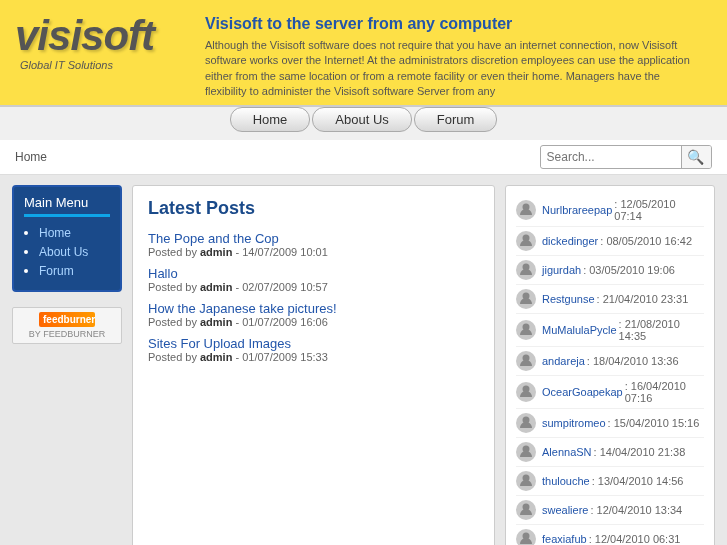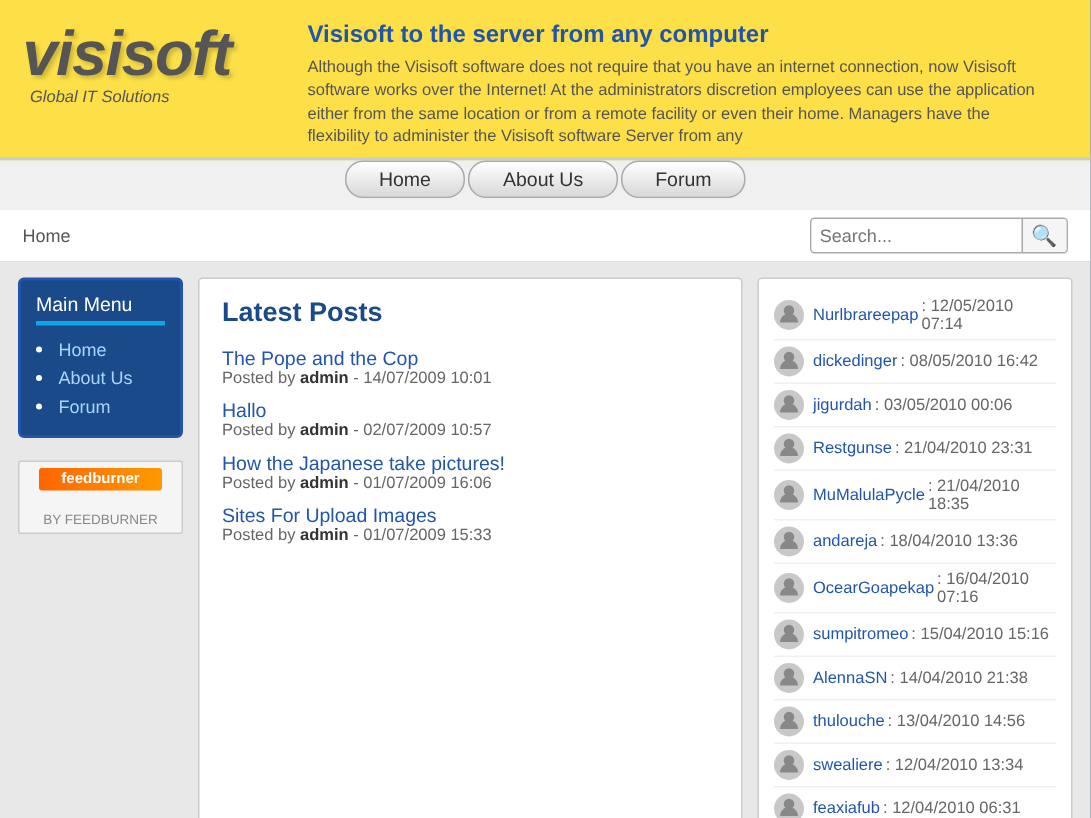--- a/index.html
+++ b/index.html
@@ -169,22 +169,22 @@
       border-radius: 2px;
     }
     .feedburner-logo {
       display: block;
       background: linear-gradient(to right, #ff6600, #ff9900);
       color: #fff;
       font-size: 10px;
       font-weight: bold;
       padding: 2px 4px;
       border-radius: 2px;
-      margin: 0 auto 14px auto;
-      width: 82px;
+      margin: 0 auto 2px auto;
+      width: 56px;
       text-align: center;
     }
 
     
     .posts-area {
       flex: 1;
       background: #fff;
       border: 1px solid #ccc;
       border-radius: 3px;
       padding: 12px 15px;
@@ -358,41 +358,41 @@
     <span class="user-date"> : 08/05/2010 16:42</span>
   </div>
         <div class="user-item">
     <div class="user-avatar">
       <svg viewBox="0 0 16 16" fill="#888">
               <circle cx="8" cy="5" r="3.5"></circle>
               <path d="M2 13c0-3.3 2.7-6 6-6s6 2.7 6 6"></path>
             </svg>
     </div>
     <span class="user-name">jigurdah</span>
-    <span class="user-date"> : 03/05/2010 00:06</span>
+    <span class="user-date"> : 03/05/2010 19:06</span>
   </div>
         <div class="user-item">
     <div class="user-avatar">
       <svg viewBox="0 0 16 16" fill="#888">
               <circle cx="8" cy="5" r="3.5"></circle>
               <path d="M2 13c0-3.3 2.7-6 6-6s6 2.7 6 6"></path>
             </svg>
     </div>
     <span class="user-name">Restgunse</span>
     <span class="user-date"> : 21/04/2010 23:31</span>
   </div>
         <div class="user-item">
     <div class="user-avatar">
       <svg viewBox="0 0 16 16" fill="#888">
               <circle cx="8" cy="5" r="3.5"></circle>
               <path d="M2 13c0-3.3 2.7-6 6-6s6 2.7 6 6"></path>
             </svg>
     </div>
     <span class="user-name">MuMalulaPycle</span>
-    <span class="user-date"> : 21/04/2010 18:35</span>
+    <span class="user-date"> : 21/08/2010 14:35</span>
   </div>
         <div class="user-item">
     <div class="user-avatar">
       <svg viewBox="0 0 16 16" fill="#888">
               <circle cx="8" cy="5" r="3.5"></circle>
               <path d="M2 13c0-3.3 2.7-6 6-6s6 2.7 6 6"></path>
             </svg>
     </div>
     <span class="user-name">andareja</span>
     <span class="user-date"> : 18/04/2010 13:36</span>

